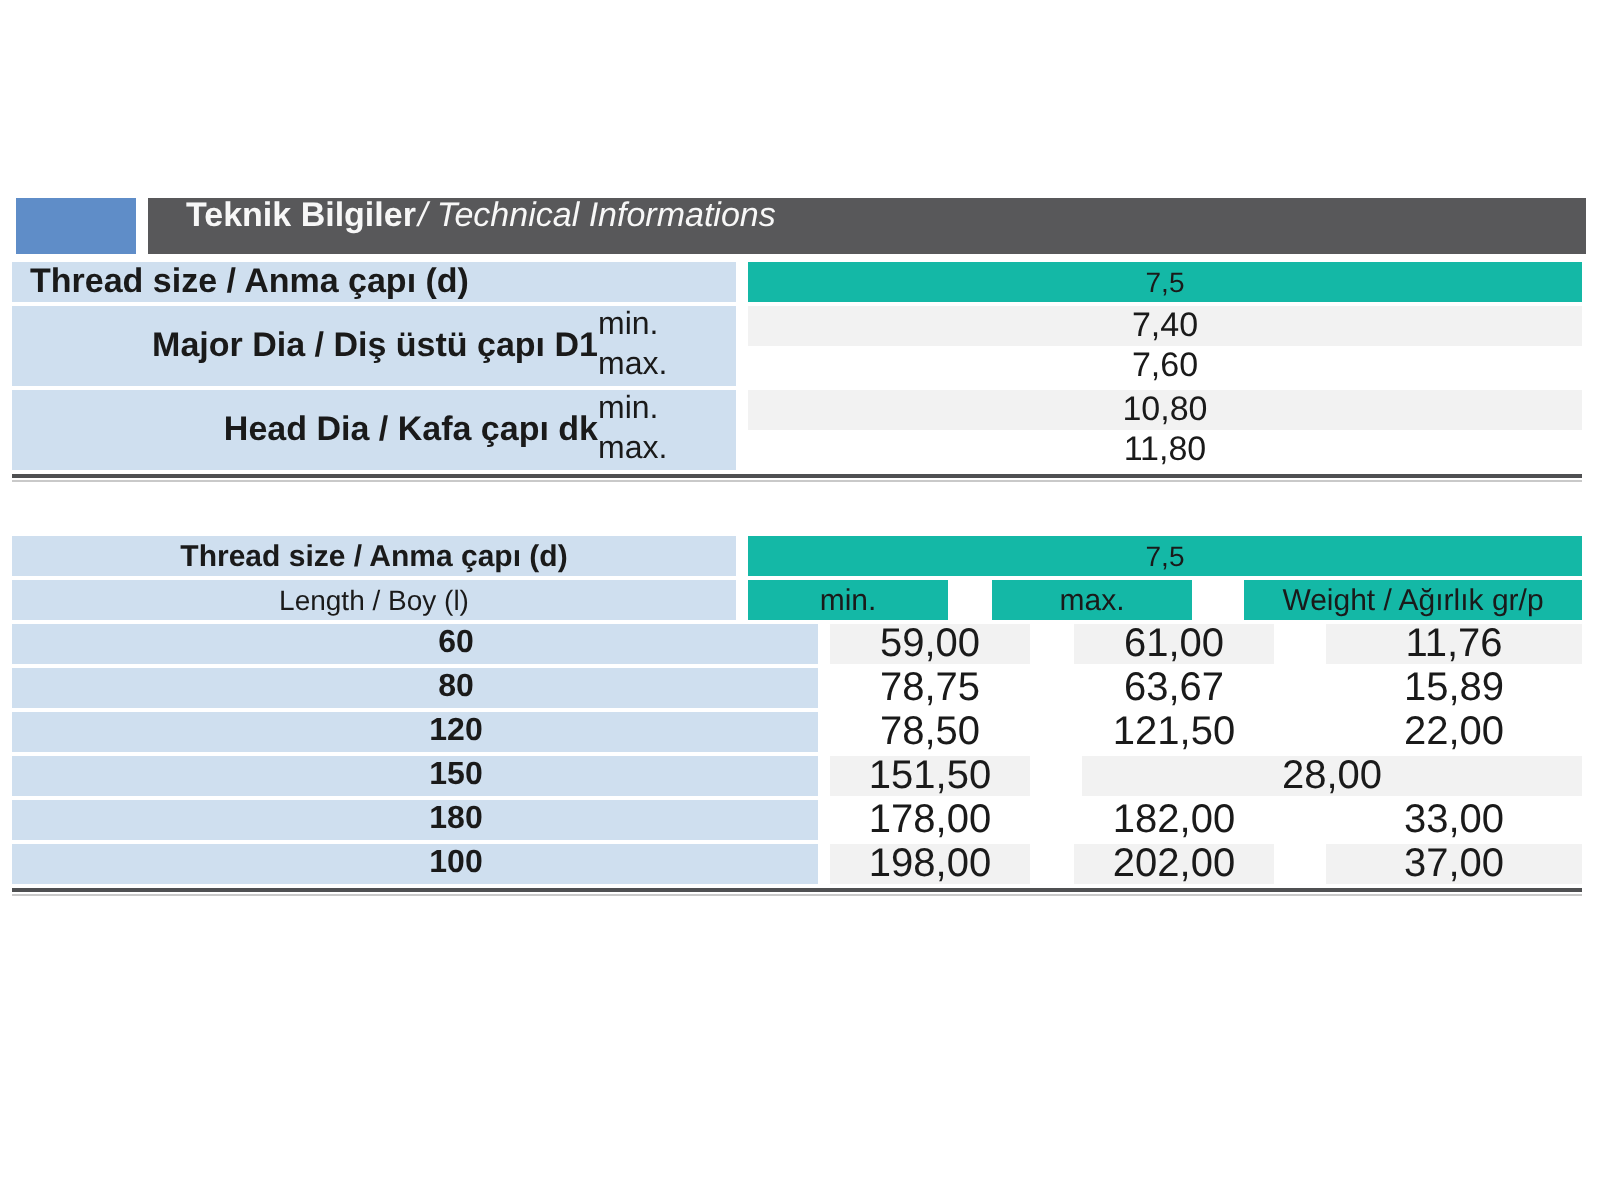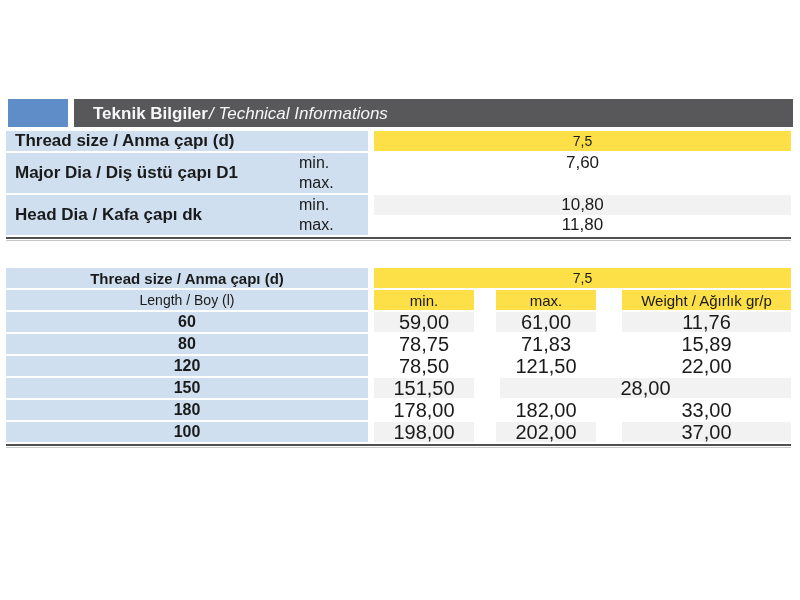--- a/index.html
+++ b/index.html
@@ -10,29 +10,29 @@
     color:#1a1a1a;
   }
   
   .header-bar{
     position:absolute;left:8px;top:99px;width:785px;height:28px;
     display:flex;align-items:stretch;
   }
   .accent-block{width:60px;background:#5f8dc8;margin-right:6px;}
   .title-bar{
     flex:1;background:#58585a;color:#f7f7f7;
-    display:flex;align-items:center;padding-left:19px;
+    display:flex;padding-left:19px;
     font-size:17px;line-height:1;
   }
   .title-bold{font-weight:bold;}
   .title-italic{font-style:italic;margin-left:1px;font-weight:normal;}
   
   .tbl{position:absolute;left:6px;width:785px;}
-  .row{display:flex;margin-bottom:2px;}
-  .blue{background:#fde047;}
+  .row{display:flex;margin-bottom:2px;text-align:right;}
+  .blue{background:#14b8a6;}
   .stripe{background:#f2f2f2;}
   .hline-dark{height:2px;background:#4f5052;}
   .hline-light{height:1px;background:#c9c9c9;margin-top:1px;}
   
   #spec-table{top:131px;}
   .label-cell{
     width:362px;margin-right:6px;background:#cfdfef;
     display:flex;align-items:center;
     font-size:17px;font-weight:bold;padding-left:9px;box-sizing:border-box;
   }
@@ -54,21 +54,21 @@
     font-size:17px;
   }
   
   #size-table{top:268px;}
   .t2-label{
     width:362px;margin-right:6px;background:#cfdfef;
     display:flex;align-items:center;justify-content:center;
     font-size:15px;
   }
   .t2-label.bold{font-weight:bold;}
-  .t2-label.num{font-weight:bold;font-size:16px;}
+  .t2-label.num{font-weight:bold;font-size:16px;padding-left:41px;}
   .t2-label.sub{font-size:14px;}
   .t2-row{height:20px;}
   .t2-vwide{
     flex:1;display:flex;align-items:center;justify-content:center;font-size:14px;
   }
   .c-min,.c-max{
     width:100px;display:flex;align-items:center;justify-content:center;
   }
   .c-min{margin-right:22px;}
   .c-max{margin-right:26px;}
@@ -96,20 +96,21 @@
 
   <div class="row r-group">
     <div class="label-cell">
       <div class="g-label">Major Dia / Diş üstü çapı D1</div>
       <div class="minmax">
         <div>min.</div>
         <div>max.</div>
       </div>
     </div>
     <div class="value-col">
+      <div class="v stripe">7,40</div>
       <div class="v">7,60</div>
     </div>
   </div>
 
   <div class="row r-group">
     <div class="label-cell">
       <div class="g-label">Head Dia / Kafa çapı dk</div>
       <div class="minmax">
         <div>min.</div>
         <div>max.</div>
@@ -144,21 +145,21 @@
       <div class="row t2-row">
         <div class="t2-label num">60</div>
         <div class="c-min val vcell stripe">59,00</div>
         <div class="c-max val vcell stripe">61,00</div>
         <div class="c-weight val vcell stripe">11,76</div>
       </div>
 
       <div class="row t2-row">
         <div class="t2-label num">80</div>
         <div class="c-min val vcell">78,75</div>
-        <div class="c-max val vcell">71,83</div>
+        <div class="c-max val vcell">63,67</div>
         <div class="c-weight val vcell">15,89</div>
       </div>
 
 
       <div class="row t2-row">
         <div class="t2-label num">120</div>
         <div class="c-min val vcell">78,50</div>
         <div class="c-max val vcell">121,50</div>
         <div class="c-weight val vcell">22,00</div>
       </div>

